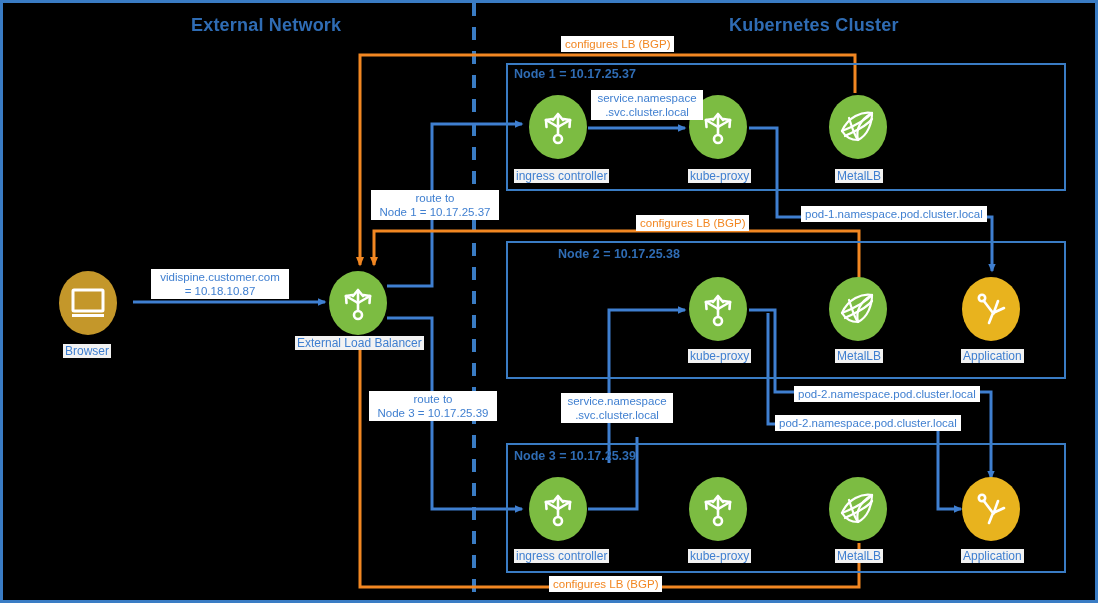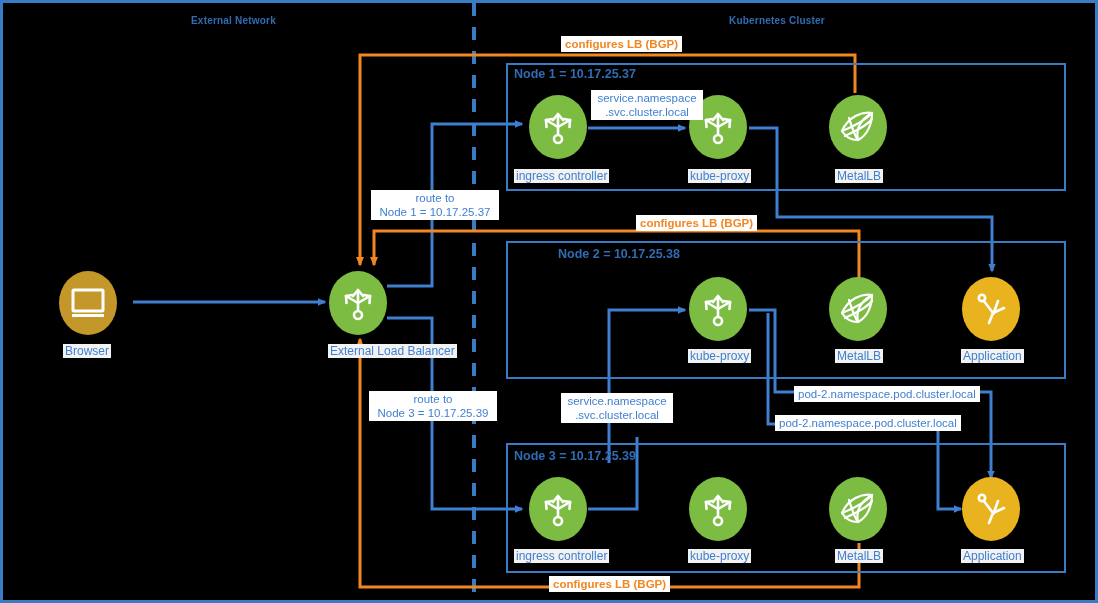--- a/index.html
+++ b/index.html
@@ -21,21 +21,21 @@
     position: absolute;
     left: 0; top: 0;
     width: 1098px;
     height: 603px;
     pointer-events: none;
   }
   .zone-title {
     position: absolute;
     color: #2f6cb4;
     font-weight: bold;
-    font-size: 10px;
+    font-size: 18px;
     letter-spacing: 0.2px;
     white-space: nowrap;
   }
   .node-title {
     position: absolute;
     color: #2f6cb4;
     font-weight: bold;
     font-size: 12.5px;
     white-space: nowrap;
     z-index: 6;
@@ -74,21 +74,21 @@
     position: absolute;
     color: #3f7fd0;
     font-size: 11.5px;
     background: #ffffff;
     padding: 1px 4px;
     text-align: center;
     white-space: nowrap;
     z-index: 8;
     line-height: 14px;
   }
-  .wire-label.orange { color: #f28722; font-weight: bold; }
+  .wire-label.orange { color: #f28722; }
   .wire-label .l2 { display: block; }
 </style>
 </head>
 <body>
 
 <div id="canvas">
 
   <div class="zone-title" style="left:188px; top:12px;">External Network</div>
   <div class="zone-title" style="left:726px; top:12px;text-align:center;">Kubernetes Cluster</div>
 
@@ -157,21 +157,21 @@
           <path d="M6 13 L6.5 20"></path>
           <path d="M6 13 L12.5 12"></path>
           <path d="M18 20 L30 13"></path>
           <path d="M30 13 L29.5 20"></path>
           <path d="M30 13 L23.5 12"></path>
         </g>
         <circle cx="18" cy="32" r="4" fill="none" stroke="#ffffff" stroke-width="2.6"></circle>
       </svg>
     </span>
   </div>
-  <div class="node-label" style="left:292px; top:341px;margin-left:33px;">External Load Balancer</div>
+  <div class="node-label" style="left:292px; top:333px;">External Load Balancer</div>
 
   <div class="icon-node green" style="left:526px; top:92px;">
     <span>
       <svg width="36" height="40" viewBox="0 0 36 40">
         <g fill="none" stroke="#ffffff" stroke-width="2.6" stroke-linecap="round" stroke-linejoin="round">
           <path d="M18 27 L18 8"></path>
             <path d="M13 13 L18 7 L23 13"></path>
           <path d="M18 20 L6 13"></path>
             <path d="M6 13 L6.5 20"></path>
             <path d="M6 13 L12.5 12"></path>
@@ -327,20 +327,24 @@
           <circle cx="9" cy="9" r="3.2"></circle>
           <path d="M10.5 11.5 L20 24 L16 34"></path>
           <path d="M20 24 L31 19"></path>
           <path d="M25 12 L20.5 24.5"></path>
         </g>
       </svg>
     </span>
   </div>
   <div class="node-label" style="left:958px; top:546px;">Application</div>
 
+  <div class="wire-label" style="left:148px; top:266px; width:130px;">
+    <span class="l1">vidispine.customer.com</span>
+    <span class="l2">= 10.18.10.87</span>
+  </div>
 
   <div class="wire-label" style="left:368px; top:187px; width:120px;">
     <span class="l1">route to</span>
     <span class="l2">Node 1 = 10.17.25.37</span>
   </div>
 
   <div class="wire-label" style="left:366px; top:388px; width:120px;">
     <span class="l1">route to</span>
     <span class="l2">Node 3 = 10.17.25.39</span>
   </div>
@@ -348,20 +352,21 @@
   <div class="wire-label" style="left:588px; top:87px; width:104px;">
     <span class="l1">service.namespace</span>
     <span class="l2">.svc.cluster.local</span>
   </div>
 
   <div class="wire-label" style="left:558px; top:390px; width:104px;">
     <span class="l1">service.namespace</span>
     <span class="l2">.svc.cluster.local</span>
   </div>
 
+  <div class="wire-label" style="left:798px; top:203px;">pod-1.namespace.pod.cluster.local</div>
 
   <div class="wire-label" style="left:791px; top:383px;">pod-2.namespace.pod.cluster.local</div>
 
   <div class="wire-label" style="left:772px; top:412px;">pod-2.namespace.pod.cluster.local</div>
 
   <div class="wire-label orange" style="left:558px; top:33px;">configures LB (BGP)</div>
   <div class="wire-label orange" style="left:633px; top:212px;">configures LB (BGP)</div>
   <div class="wire-label orange" style="left:546px; top:573px;">configures LB (BGP)</div>
 
 </div>

